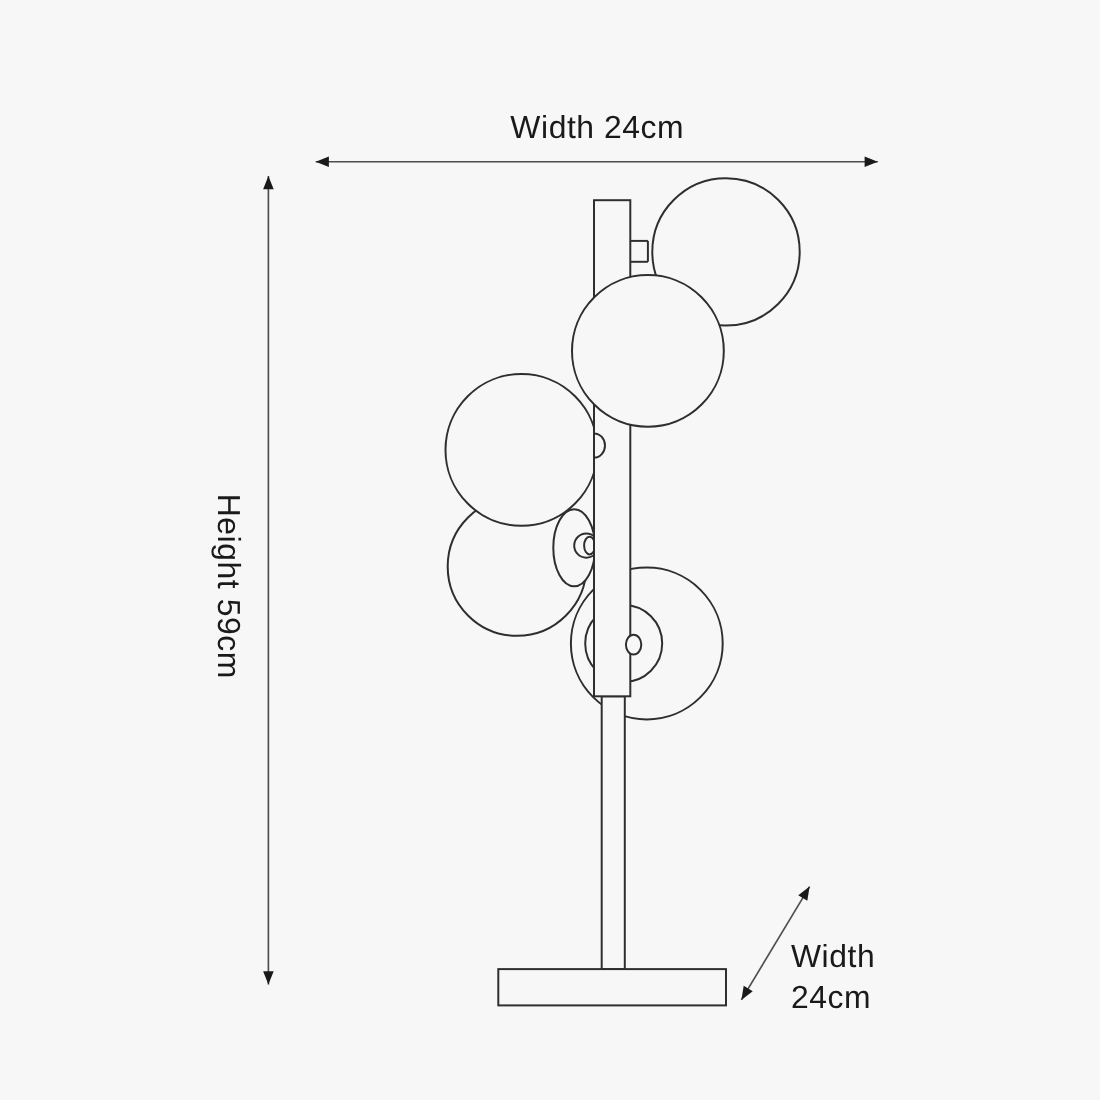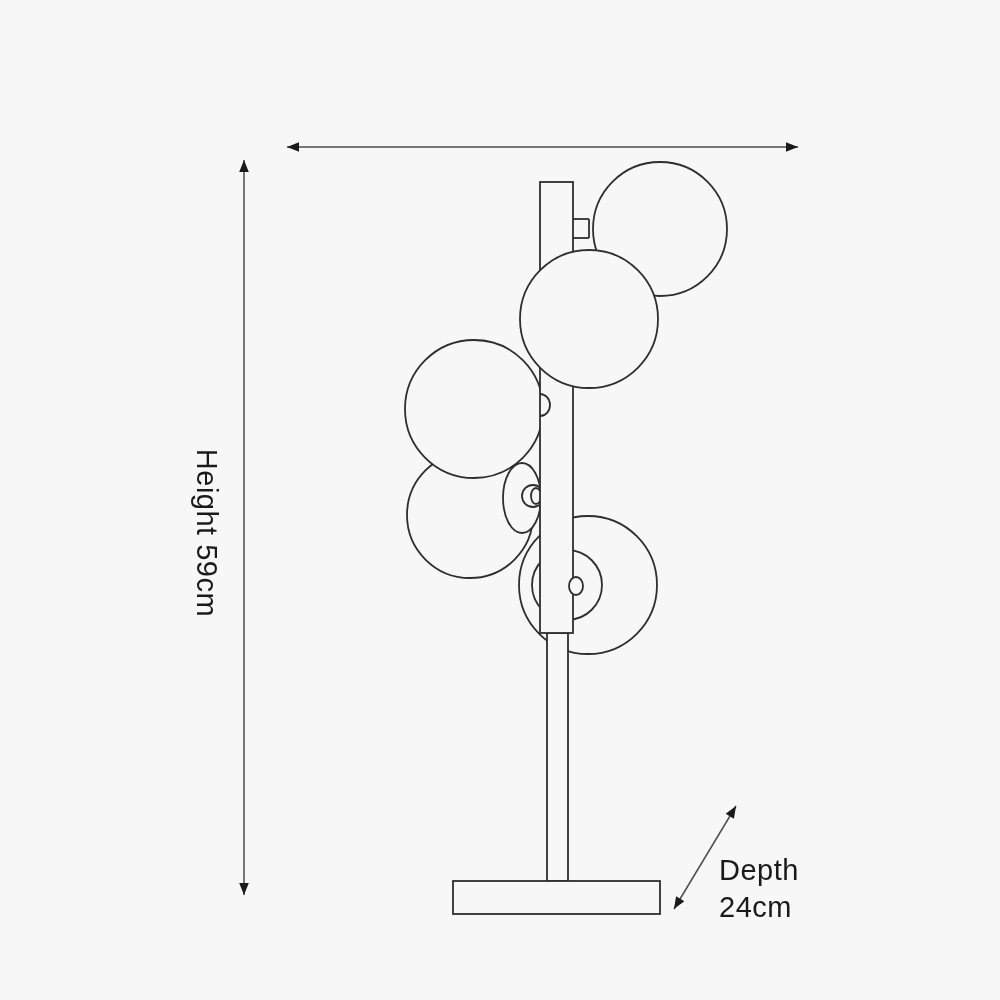--- a/index.html
+++ b/index.html
@@ -97,21 +97,22 @@
       <circle cx="589" cy="319" r="69" fill="#f7f7f7"></circle>
     </g>
 
     <g stroke="#4d4d4d" stroke-width="1.5" fill="none">
       <line x1="287" y1="147" x2="798" y2="147" marker-start="url(#arrowhead)" marker-end="url(#arrowhead)"></line>
       <line x1="244" y1="160" x2="244" y2="895" marker-start="url(#arrowhead)" marker-end="url(#arrowhead)"></line>
       <line x1="736" y1="806" x2="674" y2="909" marker-start="url(#arrowhead)" marker-end="url(#arrowhead)"></line>
     </g>
   </svg>
 
+  <div class="dim-label dim-label-width">Width 24cm</div>
 
   <div class="dim-label dim-label-height">Height 59cm</div>
 
   <div class="dim-label dim-label-depth">
-    <div>Depth</div>
+    <div>Width</div>
     <div>24cm</div>
   </div>
 
 </div>
 
 </body></html>

